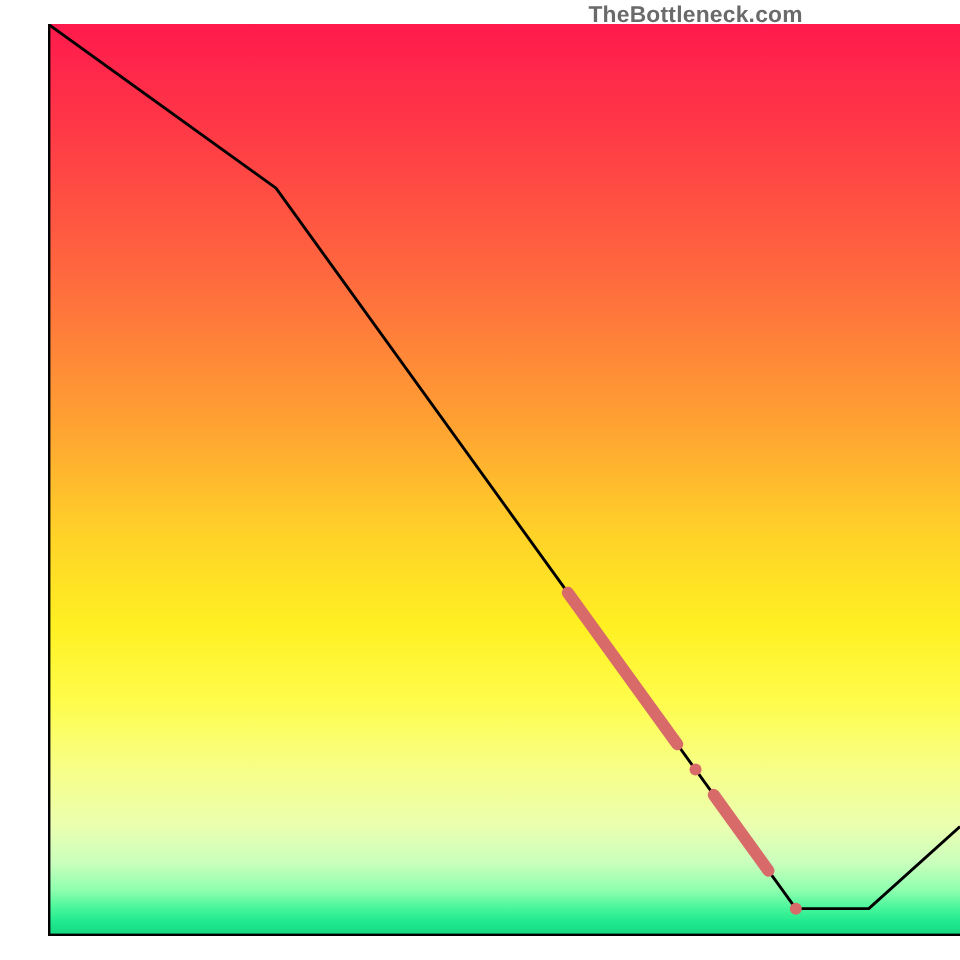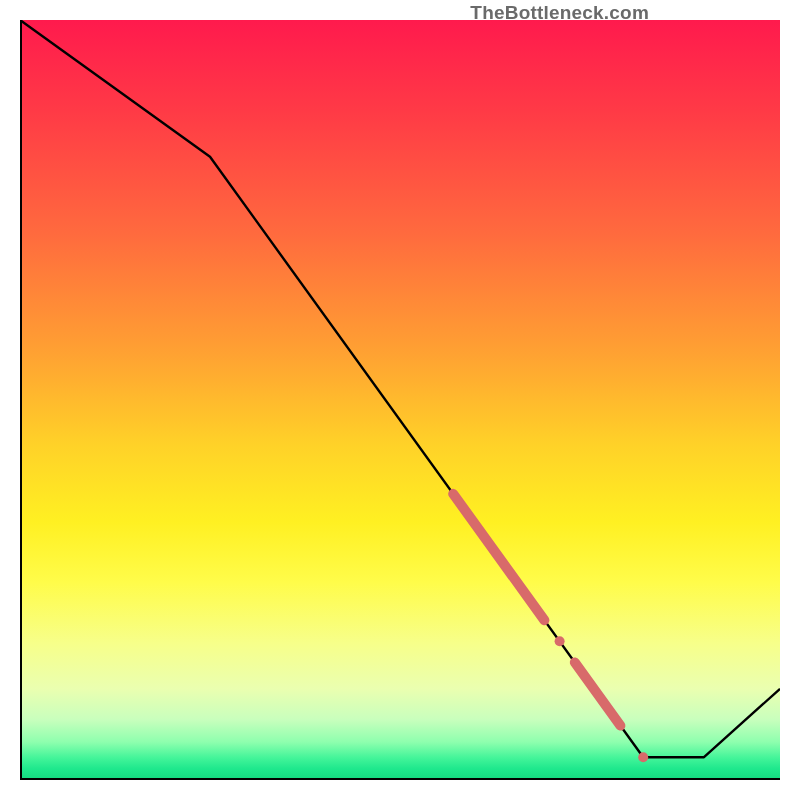--- a/index.html
+++ b/index.html
@@ -8,20 +8,21 @@
     width: 800px;
     height: 800px;
     overflow: hidden;
     font-family: Arial, Helvetica, sans-serif;
   }
   .chart-container {
     position: relative;
     width: 655px;
     height: 800px;
     background: #ffffff;
+    margin-left: 20px;
   }
   .plot-area {
     position: absolute;
     left: 20px;
     top: 20px;
     width: 760px;
     height: 760px;
   }
   .gradient-bg {
     position: absolute;

